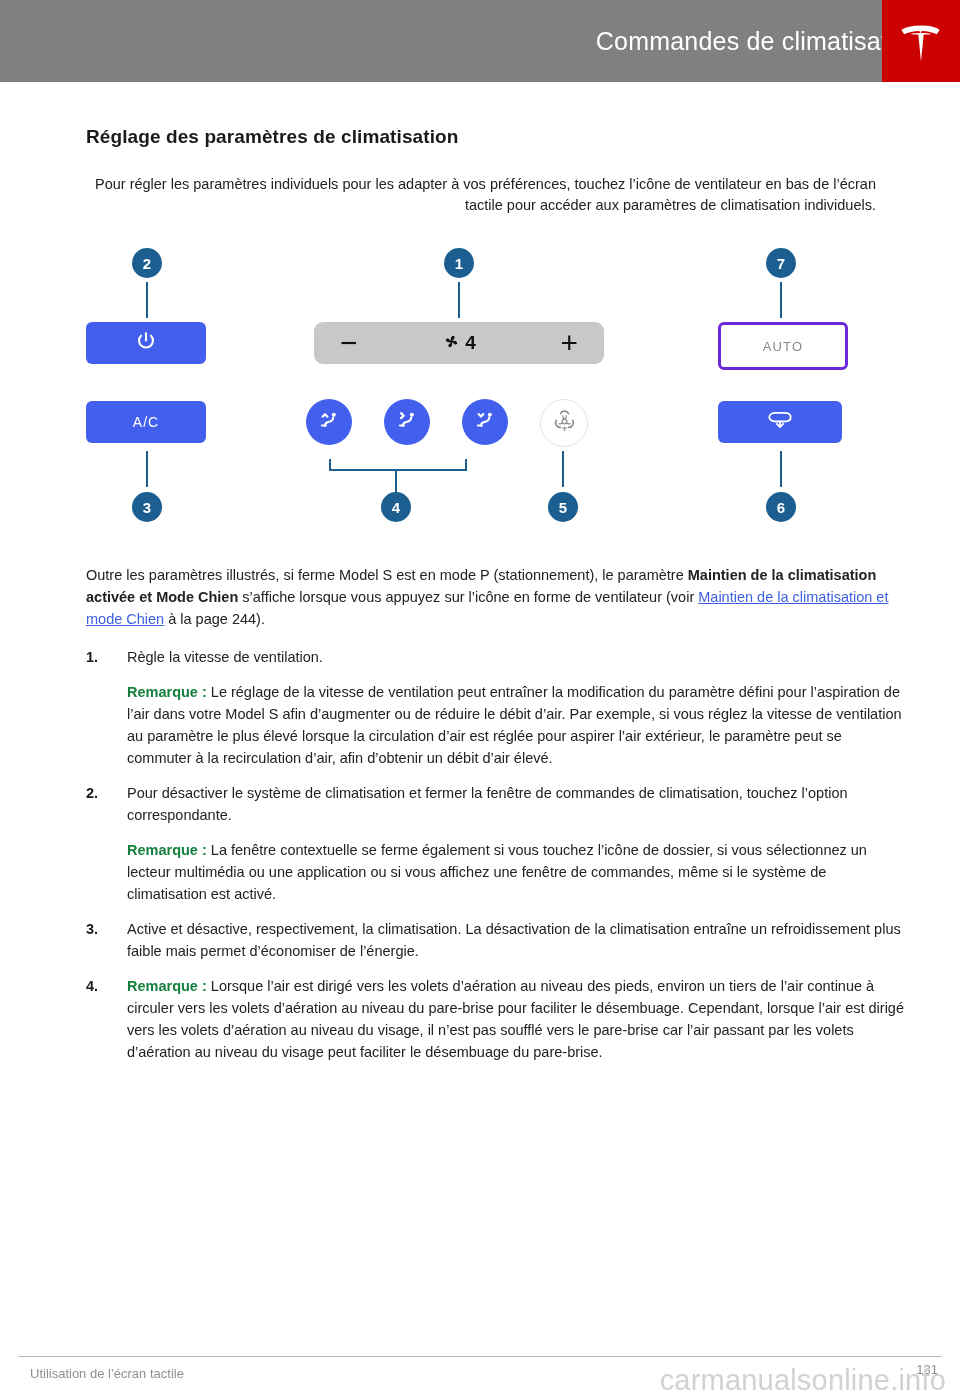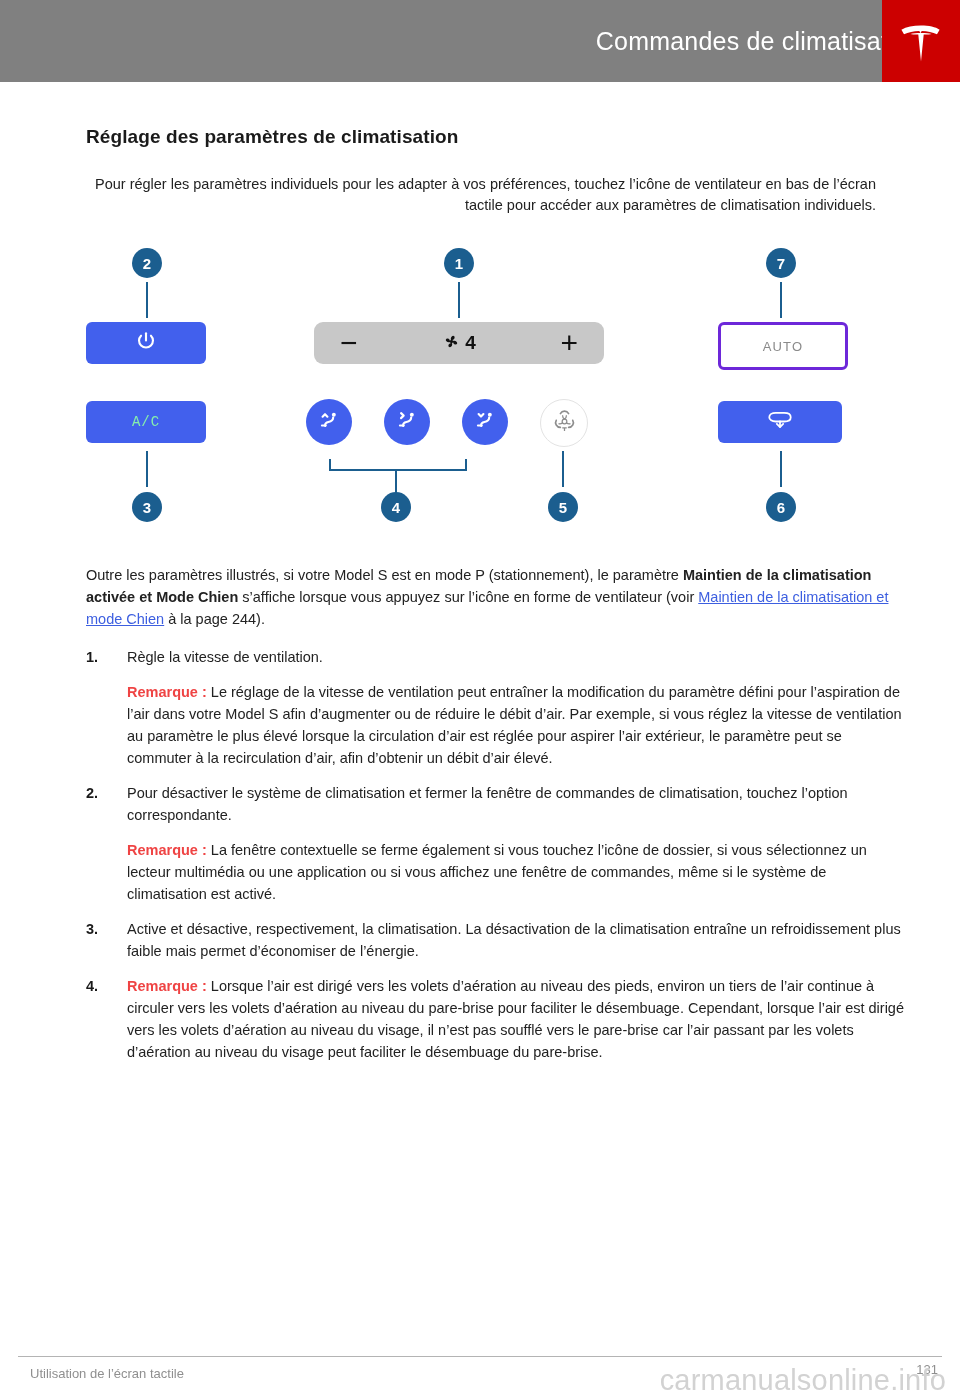--- a/index.html
+++ b/index.html
@@ -105,22 +105,21 @@
     height: 10px;
   }
 
   .btn-blue {
     position: absolute;
     background: #4260ed;
     border-radius: 6px;
     display: flex;
     align-items: center;
     justify-content: center;
-    color: #86efac;
-    font-family: Liberation Mono, monospace;
+    color: #ffffff;
   }
   .btn-outline {
     position: absolute;
     background: #ffffff;
     border: 3px solid #6d28d9;
     border-radius: 6px;
     display: flex;
     align-items: center;
     justify-content: center;
     color: #8a8a8a;
@@ -206,21 +205,21 @@
     color: #1a1a1a;
     font-size: 14.5px;
   }
   .note {
     margin-top: 13px;
     margin-bottom: 13px;
     font-size: 14.5px;
     line-height: 22px;
     color: #222222;
   }
-  .note .lbl { font-weight: 700; color: #ef4444; }
+  .note .lbl { font-weight: 700; color: #15803d; }
 
   
   .footer-rule {
     position: absolute;
     left: 18px;
     top: 1356px;
     width: 924px;
     height: 1px;
     background: #b4b4b4;
   }
@@ -365,21 +364,21 @@
           <path d="M15.0 12.6v5.6" fill="none" stroke="#ffffff" stroke-width="1.9" stroke-linecap="round"></path>
           <path d="M11.6 15.2l3.4 3.4 3.4-3.4" fill="none" stroke="#ffffff" stroke-width="1.9" stroke-linecap="round" stroke-linejoin="round"></path>
         </svg>
       </span>
     </div>
     <div class="leader" style="left:694px; top:213px; height:36px;"></div>
     <div class="badge" style="left:680px; top:254px;">6</div>
 
   </div>
 
-  <p class="para lead"><span>Outre les paramètres illustrés, si votre Model S est en mode P (stationnement), le paramètre </span><b>Maintien de la climatisation activée et Mode Chien</b><span> s’affiche lorsque vous appuyez sur l’icône en forme de ventilateur (voir </span><a class="xref" href="#">Maintien de la climatisation et mode Chien</a><span> à la page 244).</span></p>
+  <p class="para lead"><span>Outre les paramètres illustrés, si ferme Model S est en mode P (stationnement), le paramètre </span><b>Maintien de la climatisation activée et Mode Chien</b><span> s’affiche lorsque vous appuyez sur l’icône en forme de ventilateur (voir </span><a class="xref" href="#">Maintien de la climatisation et mode Chien</a><span> à la page 244).</span></p>
 
   <ol class="steps">
     <li>
       <span>Règle la vitesse de ventilation.</span>
       <div class="note"><span class="lbl">Remarque : </span><span>Le réglage de la vitesse de ventilation peut entraîner la modification du paramètre défini pour l’aspiration de l’air dans votre Model S afin d’augmenter ou de réduire le débit d’air. Par exemple, si vous réglez la vitesse de ventilation au paramètre le plus élevé lorsque la circulation d’air est réglée pour aspirer l’air extérieur, le paramètre peut se commuter à la recirculation d’air, afin d’obtenir un débit d’air élevé.</span></div>
     </li>
     <li>
       <span>Pour désactiver le système de climatisation et fermer la fenêtre de commandes de climatisation, touchez l’option correspondante.</span>
       <div class="note"><span class="lbl">Remarque : </span><span>La fenêtre contextuelle se ferme également si vous touchez l’icône de dossier, si vous sélectionnez un lecteur multimédia ou une application ou si vous affichez une fenêtre de commandes, même si le système de climatisation est activé.</span></div>
     </li>

